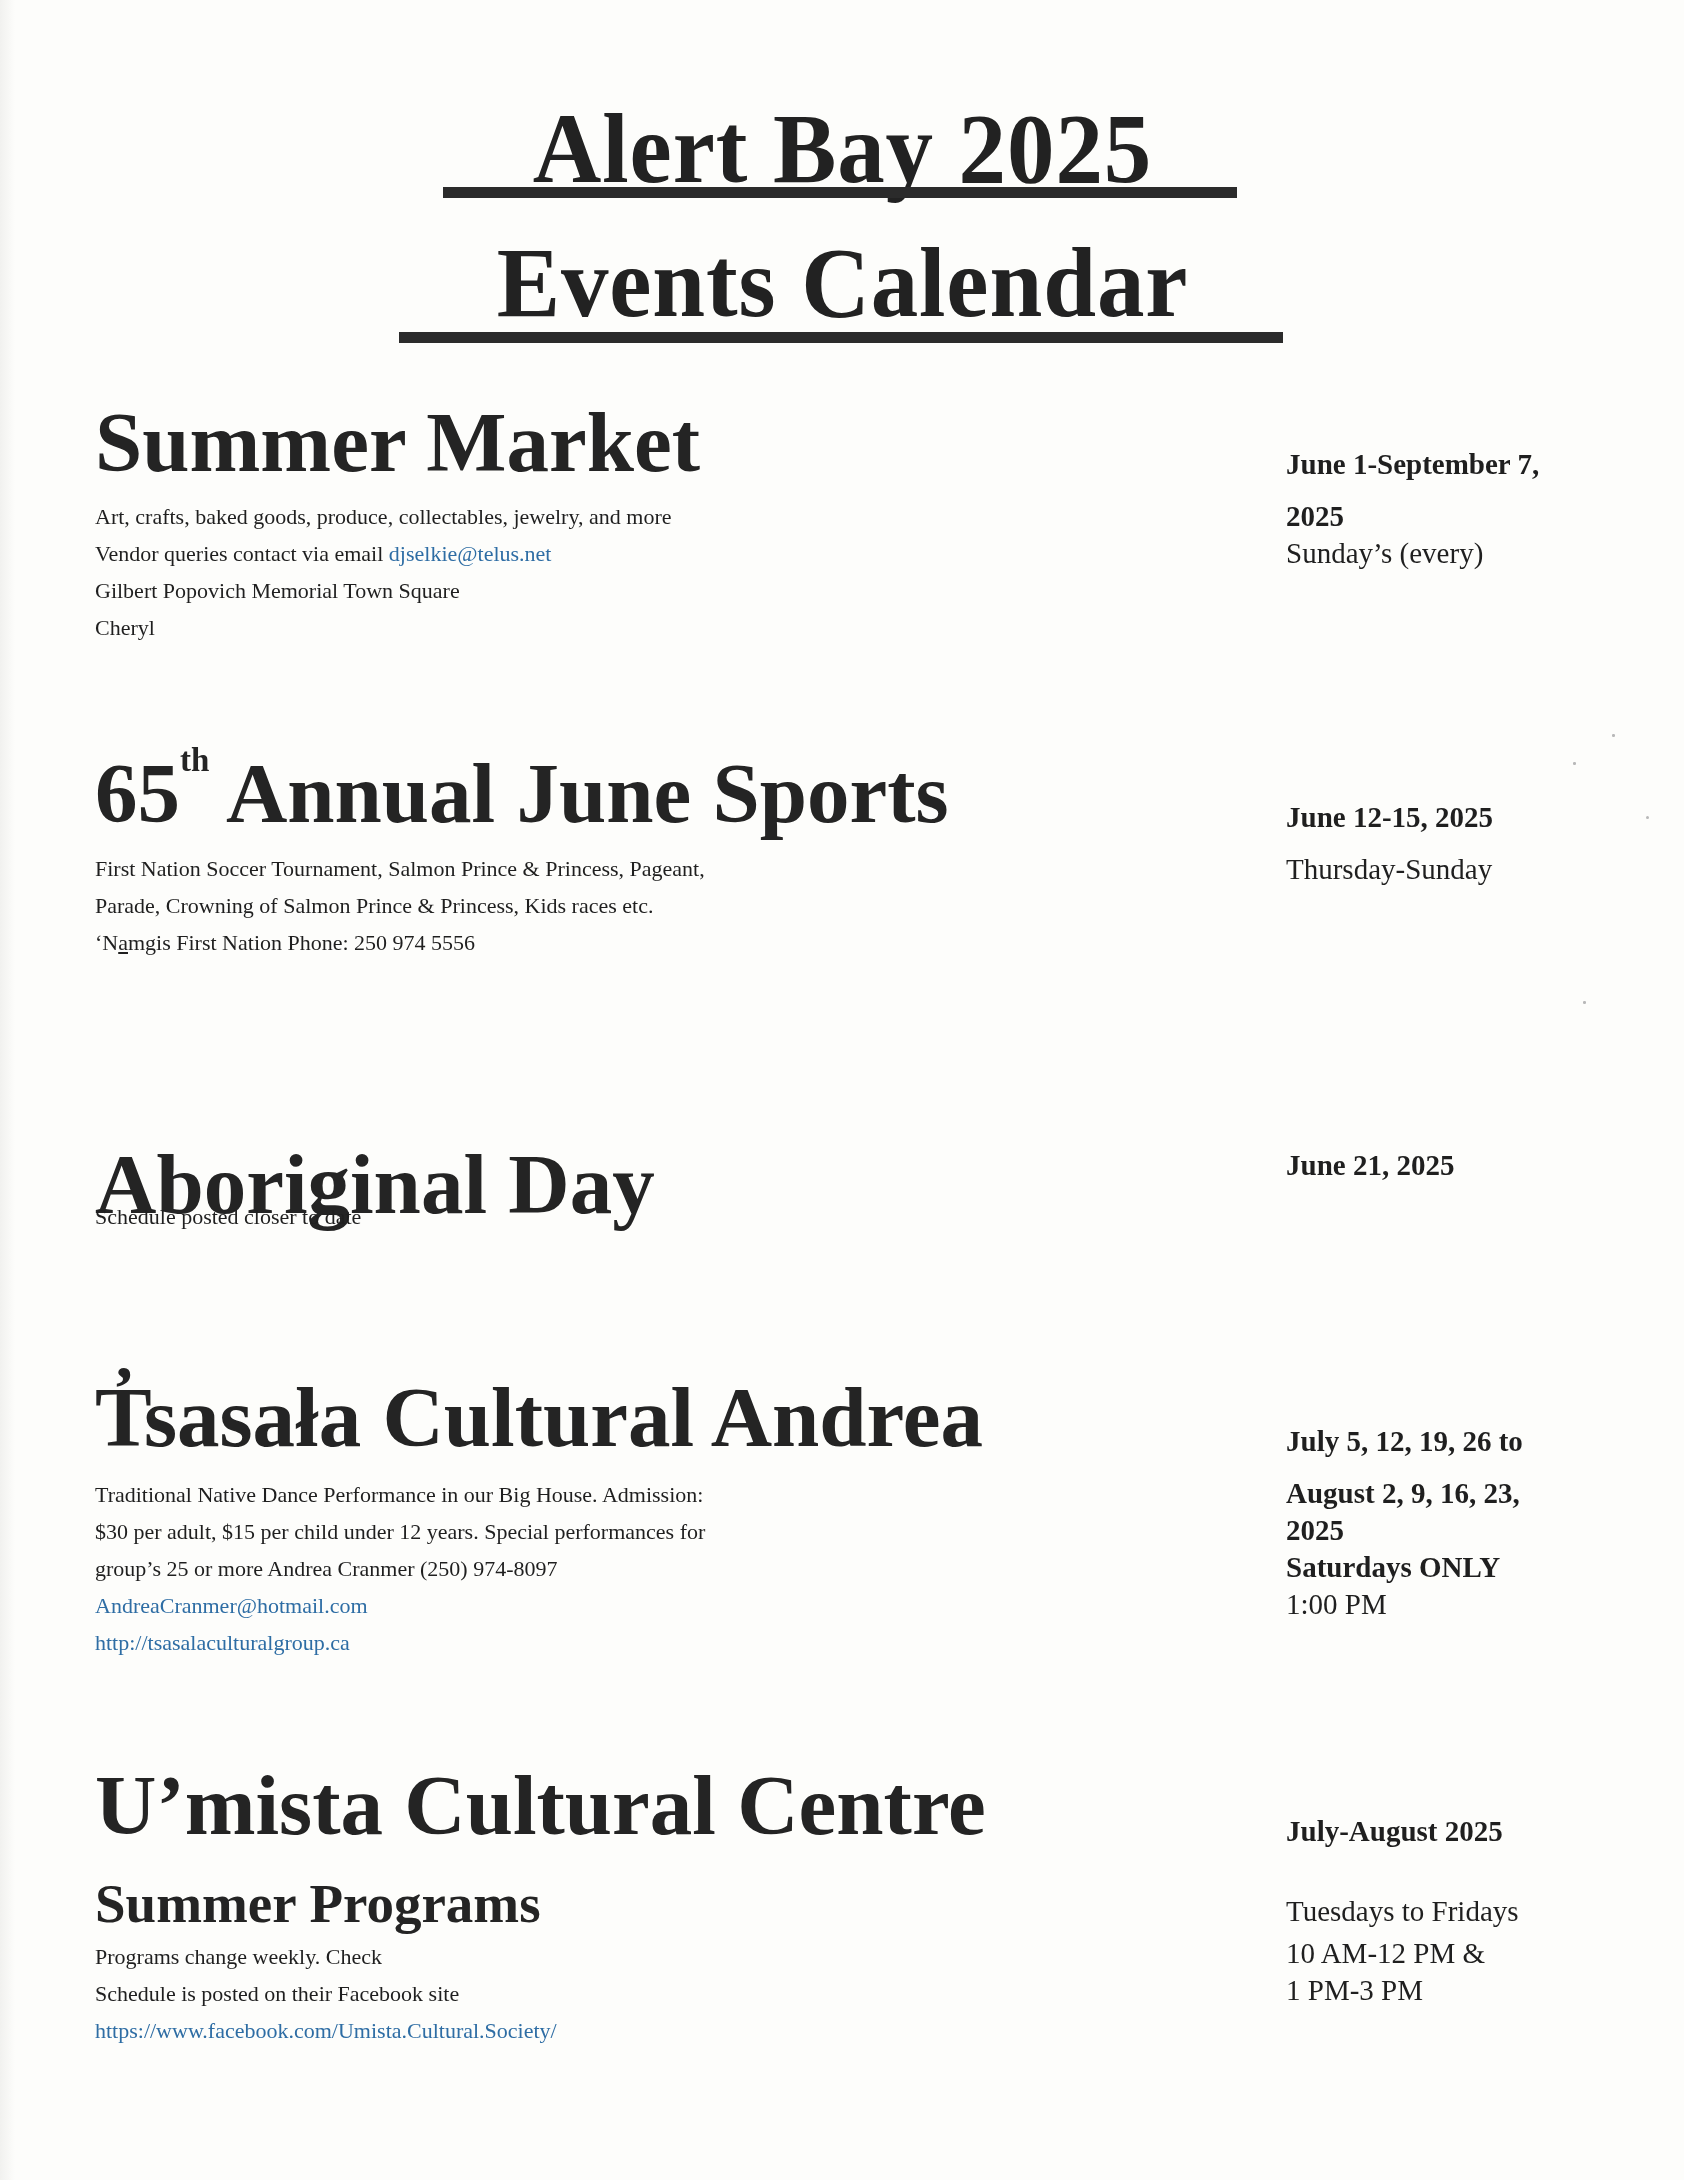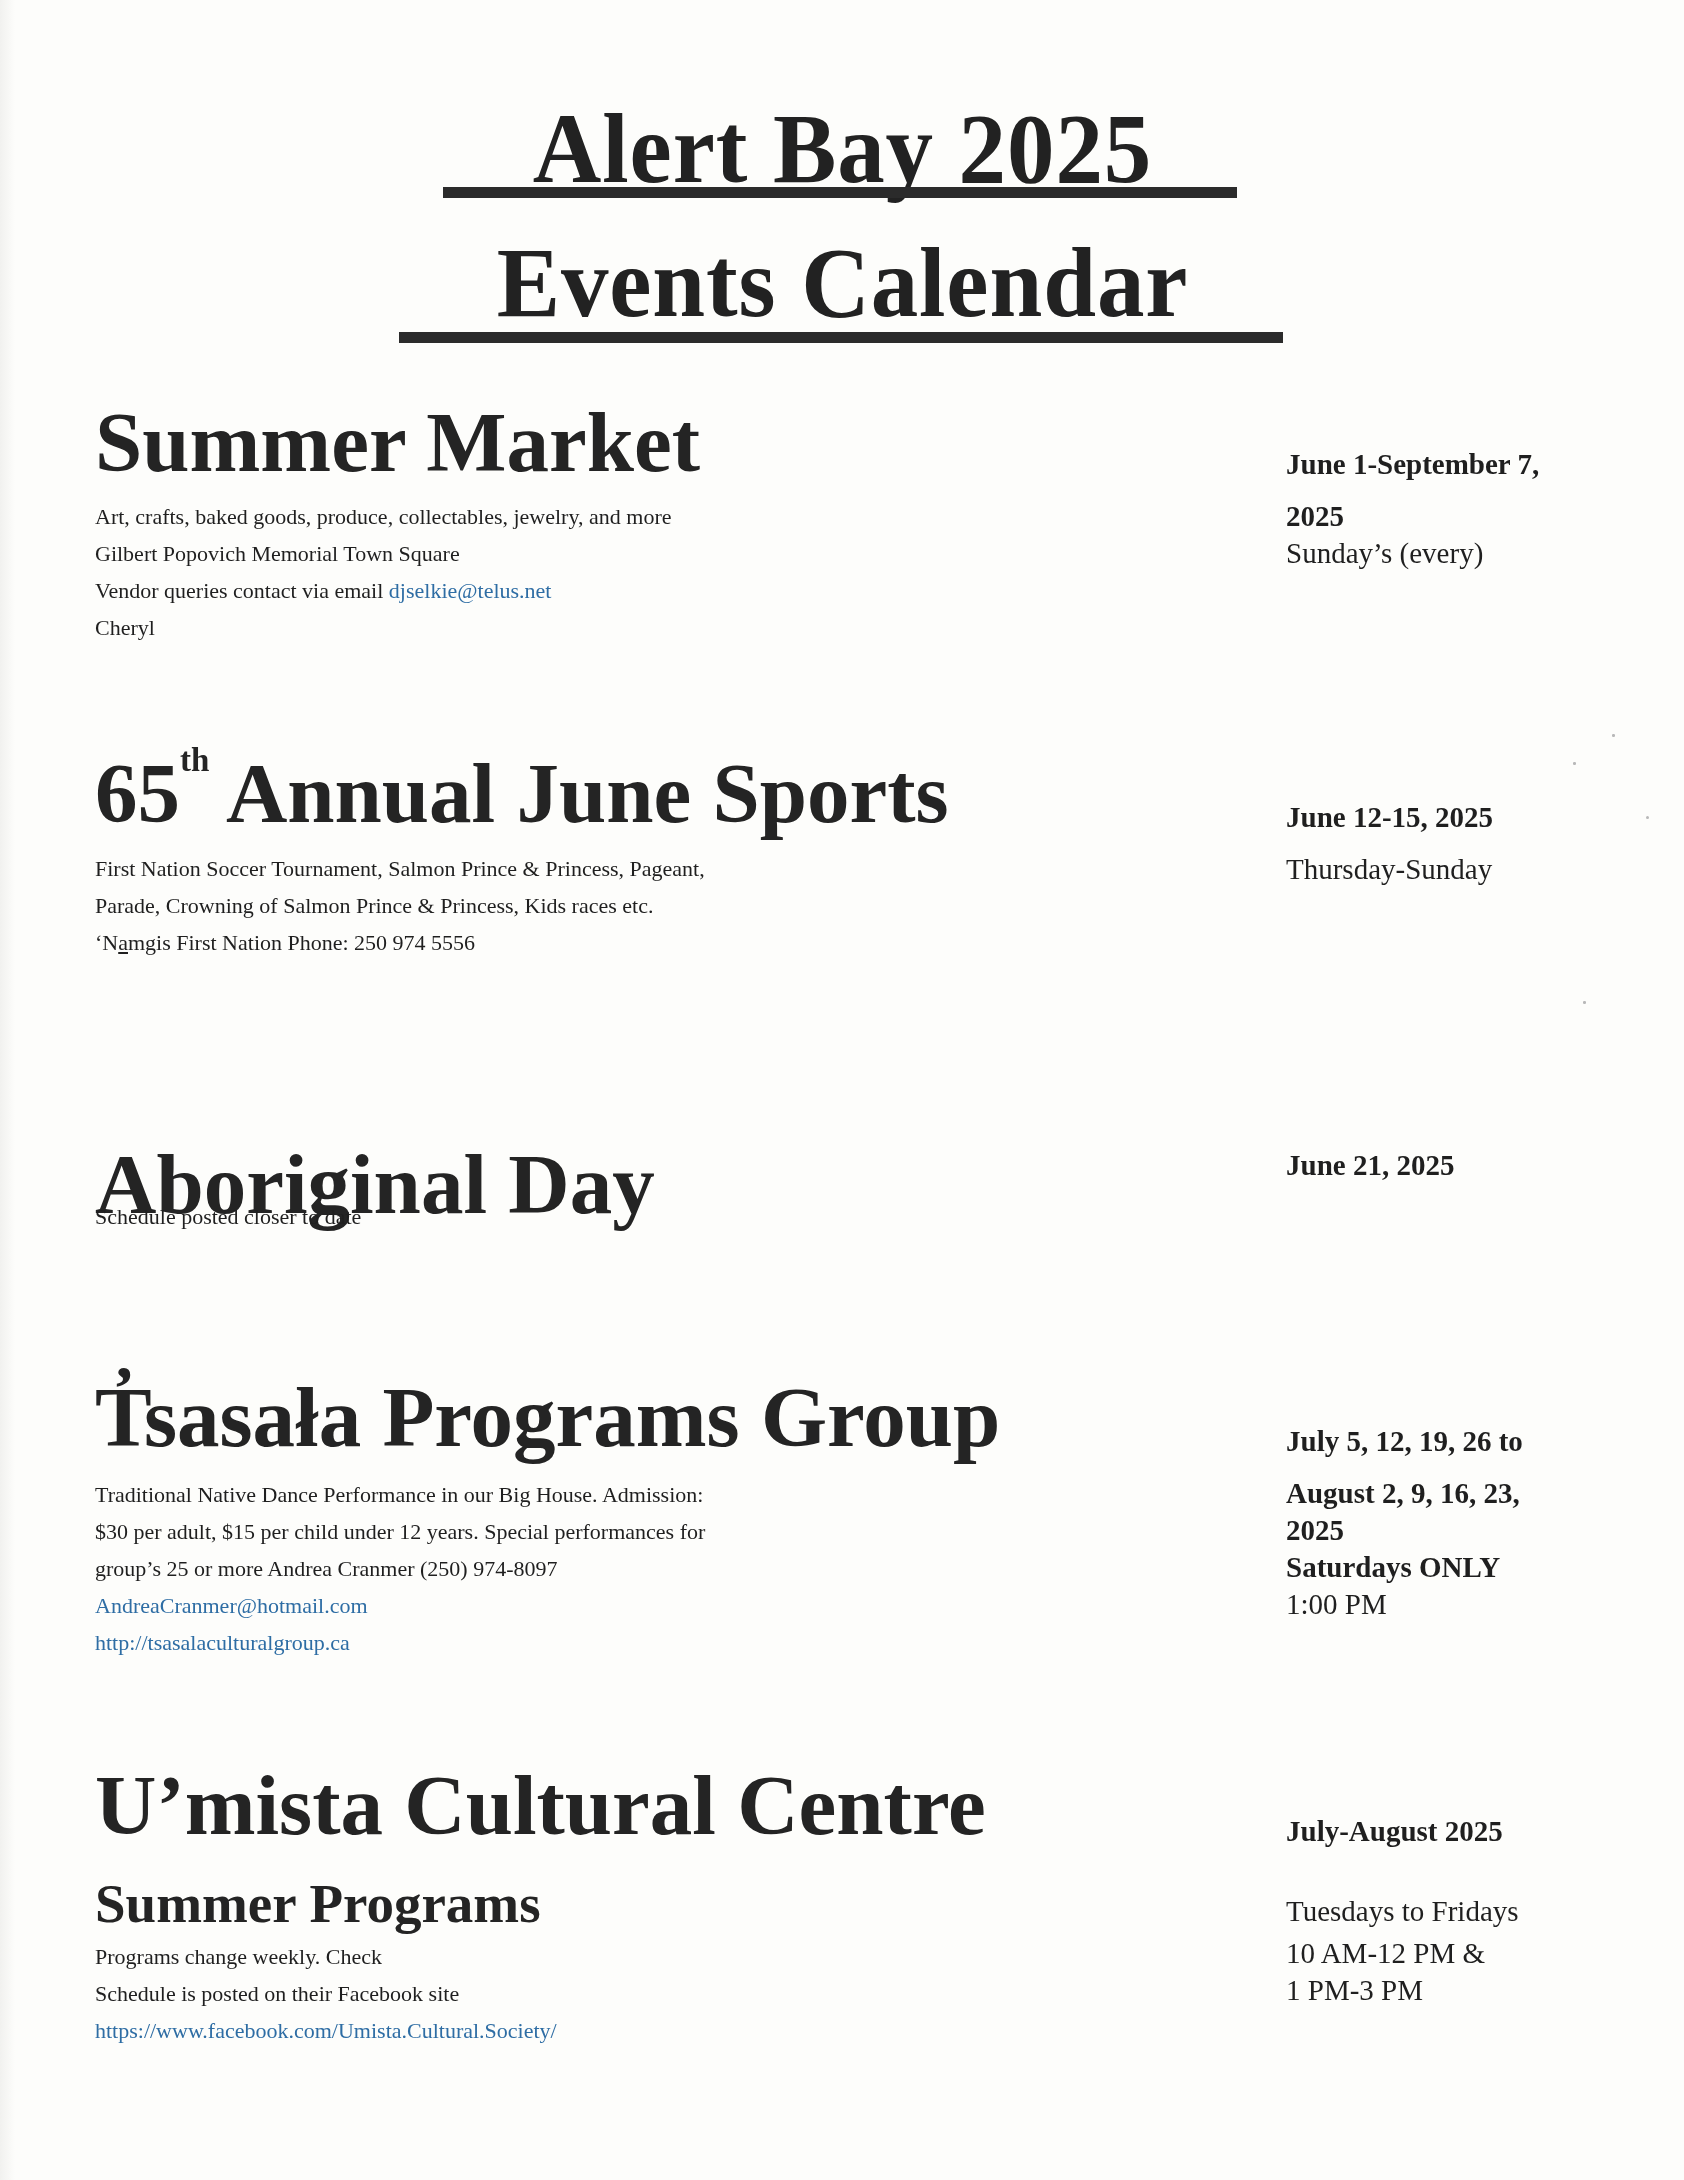--- a/index.html
+++ b/index.html
@@ -46,22 +46,22 @@
 
 <div class="title" style="top:101px;">Alert Bay 2025</div>
 <div class="title-line" style="left:443px; top:187px; width:794px;"></div>
 <div class="title" style="top:235px;">Events Calendar</div>
 <div class="title-line" style="left:399px; top:332px; width:884px;"></div>
 
 <section>
   <div class="heading" style="top:400px;">Summer Market</div>
   <div class="body-lines" style="top:498px;">
     <div>Art, crafts, baked goods, produce, collectables, jewelry, and more</div>
+    <div><span>Vendor queries contact via email </span><a class="link">djselkie@telus.net</a></div>
     <div>Gilbert Popovich Memorial Town Square</div>
-    <div><span>Vendor queries contact via email </span><a class="link">djselkie@telus.net</a></div>
     <div>Cheryl</div>
   </div>
   <div class="right-col" style="top:446px;">
     <div class="b">June 1-September 7,</div>
     <div class="gap"></div>
     <div class="b">2025</div>
     <div>Sunday’s (every)</div>
   </div>
 </section>
 
@@ -83,21 +83,21 @@
   <div class="heading" style="top:1142px;">Aboriginal Day</div>
   <div class="body-lines" style="top:1198px;">
     <div>Schedule posted closer to date</div>
   </div>
   <div class="right-col" style="top:1147px;">
     <div class="b">June 21, 2025</div>
   </div>
 </section>
 
 <section>
-  <div class="heading" style="top:1375px;">T̓sasała Programs Group</div>
+  <div class="heading" style="top:1375px;">T̓sasała Cultural Andrea</div>
   <div class="body-lines" style="top:1476px;font-family:Liberation Serif, serif;">
     <div>Traditional Native Dance Performance in our Big House.  Admission:</div>
     <div>$30 per adult, $15 per child under 12 years. Special performances for</div>
     <div>group’s 25 or more Andrea Cranmer (250) 974-8097</div>
     <div><a class="link">AndreaCranmer@hotmail.com</a></div>
     <div><a class="link">http://tsasalaculturalgroup.ca</a></div>
   </div>
   <div class="right-col" style="top:1423px;">
     <div class="b">July 5, 12, 19, 26 to</div>
     <div class="gap"></div>

